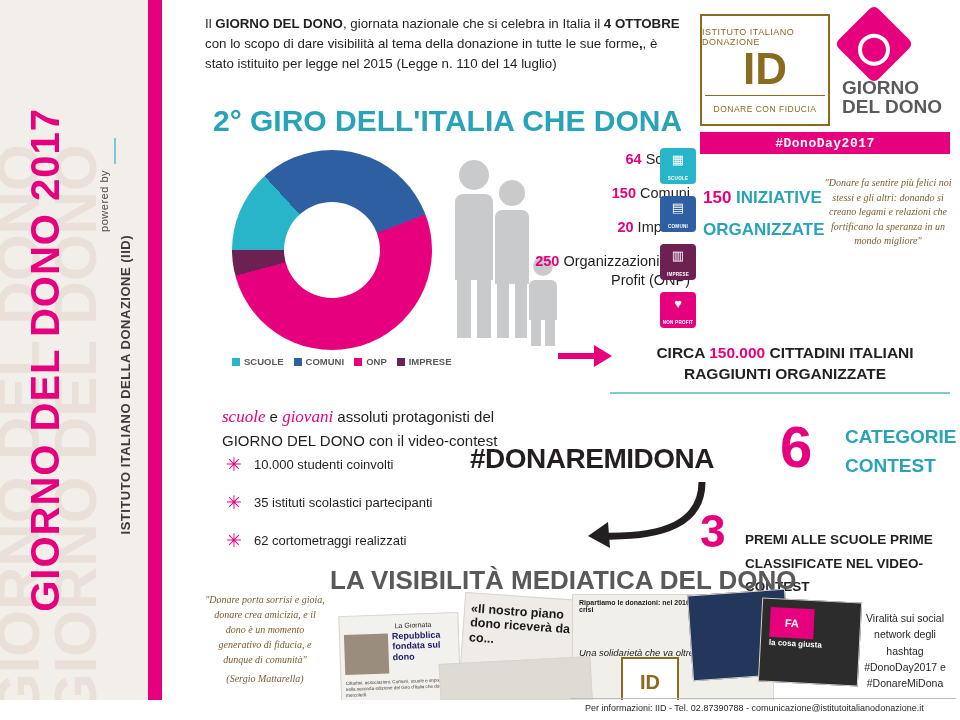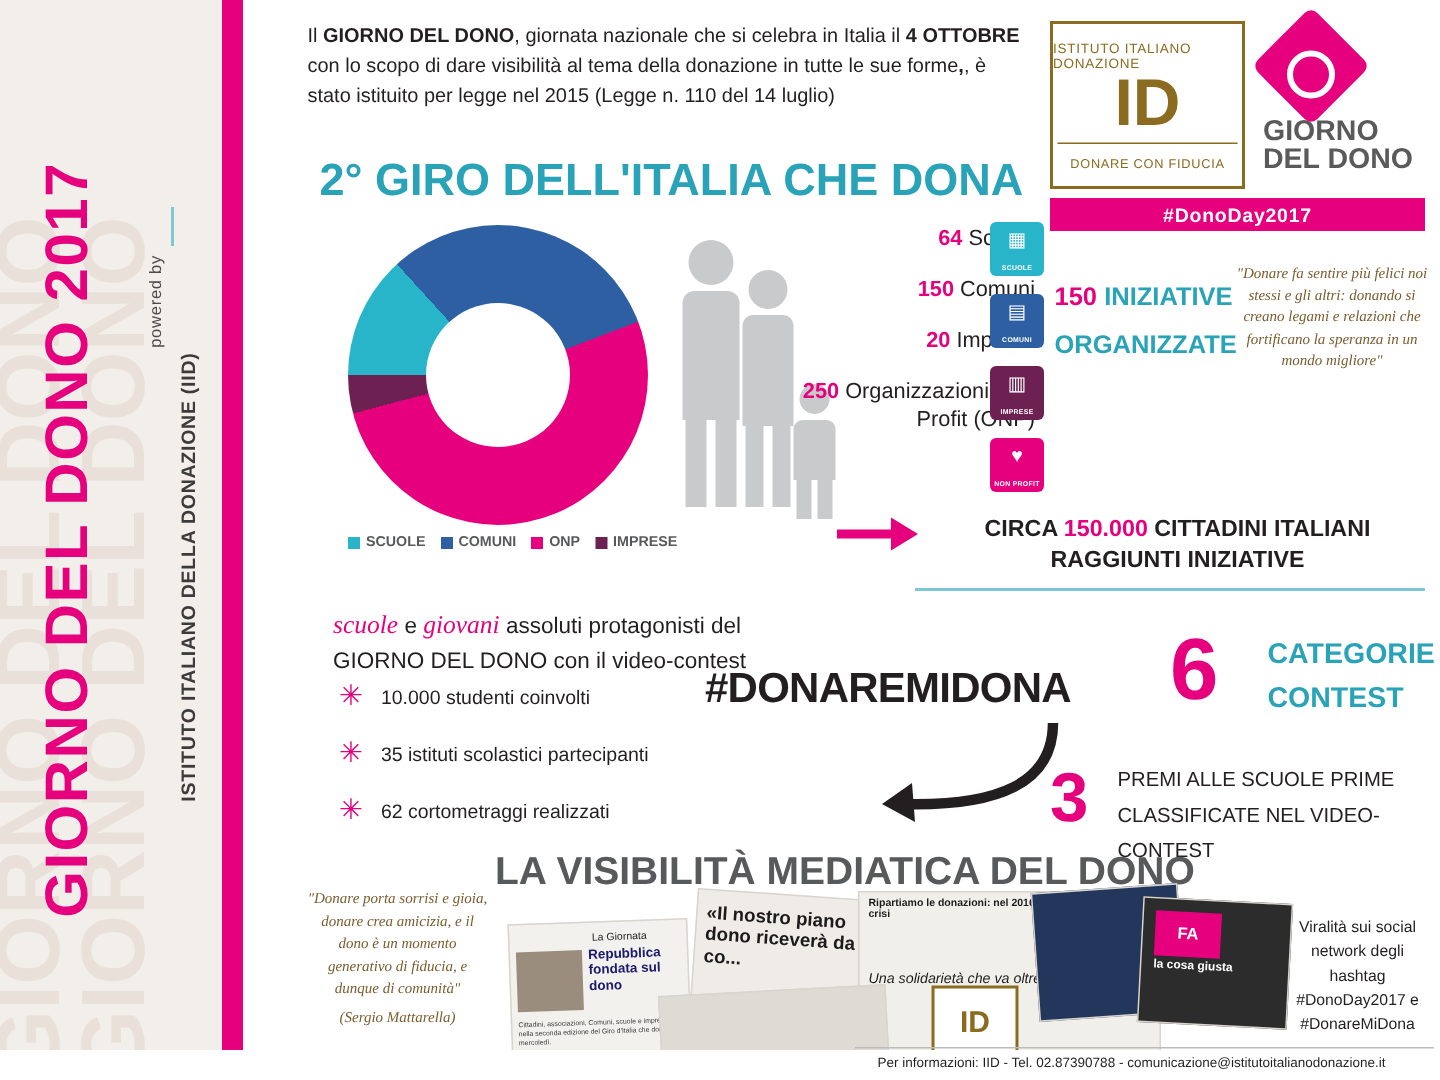--- a/index.html
+++ b/index.html
@@ -35,21 +35,21 @@
   #logo-iid .idtxt{font-size:44px;font-weight:bold;color:#8a6b1f;line-height:1;}
   #logo-iid .sub{font-size:8.5px;color:#8a6b1f;letter-spacing:.5px;margin-top:4px;}
   #logo-iid .bar{width:96%;height:1px;background:#8a6b1f;margin:4px 0;}
   #logo-gdd{position:absolute;left:838px;top:14px;width:112px;height:112px;background:#fff;}
   #logo-gdd .diamond{position:absolute;left:8px;top:2px;width:56px;height:56px;background:#e6007e;
       transform:rotate(45deg);border-radius:6px;}
   #logo-gdd .diamond:after{content:"";position:absolute;left:16px;top:16px;width:24px;height:24px;
       border:4px solid #fff;border-radius:50%;}
   #logo-gdd .gtxt{position:absolute;left:4px;top:64px;font-size:19px;font-weight:bold;color:#5a5a5a;line-height:1.02;}
   #hashtag-bar{position:absolute;left:700px;top:132px;width:250px;height:22px;background:#e6007e;
-      display:flex;align-items:center;justify-content:center;}
+      display:flex;align-items:center;justify-content:center;font-family:Liberation Mono, monospace;}
   #hashtag-bar span{color:#fff;font-size:13px;font-weight:bold;letter-spacing:.5px;}
 
   
   #giro-title{position:absolute;left:213px;top:104px;font-size:30px;font-weight:bold;color:#29a3b8;letter-spacing:0px;}
 
   
   #donut-wrap{position:absolute;left:232px;top:150px;width:215px;height:225px;}
   #donut{position:absolute;left:0;top:0;width:200px;height:200px;border-radius:50%;}
   #donut .hole{position:absolute;left:52px;top:52px;width:96px;height:96px;background:#fff;border-radius:50%;}
   #legend{position:absolute;left:0;top:206px;width:230px;font-size:9.5px;font-weight:bold;color:#58595b;
@@ -95,21 +95,21 @@
   #bullets .star{color:#e6007e;font-size:19px;line-height:1;}
 
   
   #donaremidona{position:absolute;left:470px;top:443px;font-size:28px;font-weight:bold;color:#231f20;letter-spacing:-.5px;}
   #arrow2{position:absolute;left:570px;top:478px;width:140px;height:70px;}
 
   
   #six{position:absolute;left:780px;top:418px;font-size:58px;font-weight:bold;color:#e6007e;line-height:1;}
   #cat{position:absolute;left:845px;top:422px;width:120px;font-size:19px;font-weight:bold;color:#29a3b8;line-height:1.55;}
   #three{position:absolute;left:700px;top:508px;font-size:46px;font-weight:bold;color:#e6007e;line-height:1;}
-  #premi{position:absolute;left:745px;top:508px;width:215px;font-size:13.5px;font-weight:normal;color:#231f20;line-height:1.75;}
+  #premi{position:absolute;left:745px;top:528px;width:215px;font-size:13.5px;font-weight:bold;color:#231f20;line-height:1.75;}
 
   
   #visib{position:absolute;left:330px;top:565px;font-size:26px;font-weight:bold;color:#58595b;}
 
   
   #matt{position:absolute;left:205px;top:592px;width:120px;font-size:10px;color:#7a5c2e;
       font-family:"Liberation Serif",serif;font-style:italic;line-height:1.5;text-align:center;}
 
   
   .clip{position:absolute;background:#ece9e4;border:1px solid #d8d4ce;overflow:hidden;}
@@ -253,21 +253,21 @@
 
 <div id="papa-quote">
   <div>"Donare fa sentire più felici noi stessi e gli altri: donando si creano legami e relazioni che fortificano la speranza in un mondo migliore"</div>
 </div>
 
 <svg id="arrow1" viewBox="0 0 58 32">
   <path d="M2 13 h36 v-8 l18 11 -18 11 v-8 h-36 z" fill="#e6007e"></path>
 </svg>
 <div id="circa">
   <span>CIRCA </span><span class="n">150.000</span><span> CITTADINI ITALIANI</span><br>
-  <span>RAGGIUNTI INIZIATIVE</span>
+  <span>RAGGIUNTI ORGANIZZATE</span>
 </div>
 <div id="circa-rule"></div>
 
 <div id="scuole-line">
   <span class="em">scuole</span><span> e </span><span class="em">giovani</span><span> assoluti protagonisti del</span><br>
   <span>GIORNO DEL DONO con il video-contest</span>
 </div>
 <div id="bullets">
   <div class="b">
       <span class="star">✳</span>

